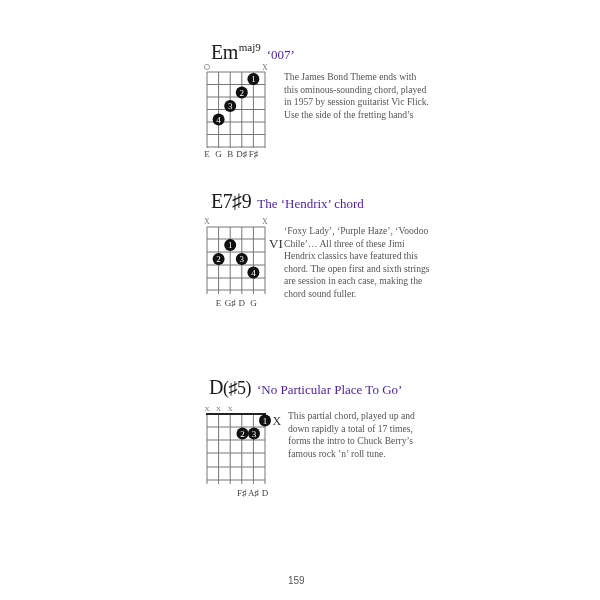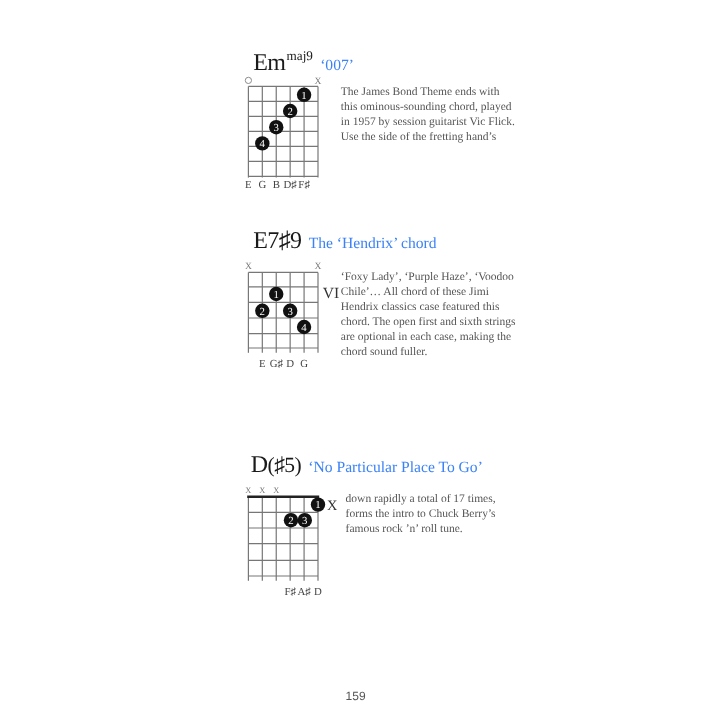--- a/index.html
+++ b/index.html
@@ -1,21 +1,21 @@
 <!DOCTYPE html>
 <html><head>
 <meta charset="utf-8">
 <style>
   html, body { margin:0; padding:0; background:#ffffff; }
   body { width:600px; height:600px; position:relative; overflow:hidden; font-family:"Liberation Serif", serif; color:#333; }
   .abs { position:absolute; }
   .title { font-family:"Liberation Serif", serif; color:#1a1a1a; white-space:nowrap; }
   .chord-name { font-size:20px; letter-spacing:-0.5px; }
   .chord-sup { font-size:11px; vertical-align:8px; margin-left:1px; }
-  .chord-sub { font-size:13px; color:#3b82f6; margin-left:6px; }
+  .chord-sub { font-size:13px; color:#4c1d95; margin-left:6px; }
   .desc { font-size:9.6px; line-height:12.6px; color:#555; width:160px; }
   .page-num { font-family:"Liberation Sans", sans-serif; font-size:10px; color:#555;text-align:center; }
   svg text { font-family:"Liberation Serif", serif; }
 </style>
 </head>
 <body>
 
 <div class="abs title" style="left:211px; top:41px;">
   <span class="chord-name">Em</span><span class="chord-sup">maj9</span><span class="chord-sub">‘007’</span>
 </div>
@@ -145,29 +145,30 @@
   <div>this ominous-sounding chord, played</div>
   <div>in 1957 by session guitarist Vic Flick.</div>
   <div>Use the side of the fretting hand’s</div>
 </div>
 
 <div class="abs title" style="left:211px; top:190px;">
   <span class="chord-name">E7♯9</span><span class="chord-sub">The ‘Hendrix’ chord</span>
 </div>
 <div class="abs desc" style="left:284px; top:225px; width:165px;">
   <div>‘Foxy Lady’, ‘Purple Haze’, ‘Voodoo</div>
-  <div>Chile’… All chord of these Jimi</div>
-  <div>Hendrix classics case featured this</div>
+  <div>Chile’… All three of these Jimi</div>
+  <div>Hendrix classics have featured this</div>
   <div>chord. The open first and sixth strings</div>
-  <div>are optional in each case, making the</div>
+  <div>are session in each case, making the</div>
   <div>chord sound fuller.</div>
 </div>
 
 <div class="abs title" style="left:209px; top:376px;">
   <span class="chord-name">D</span><span class="chord-name" style="font-size:18px;">(♯5)</span><span class="chord-sub">‘No Particular Place To Go’</span>
 </div>
 <div class="abs desc" style="left:288px; top:410px;">
+  <div>This partial chord, played up and</div>
   <div>down rapidly a total of 17 times,</div>
   <div>forms the intro to Chuck Berry’s</div>
   <div>famous rock ’n’ roll tune.</div>
 </div>
 
 <div class="abs page-num" style="left:288px; top:575px;">159</div>
 
 </body></html>

